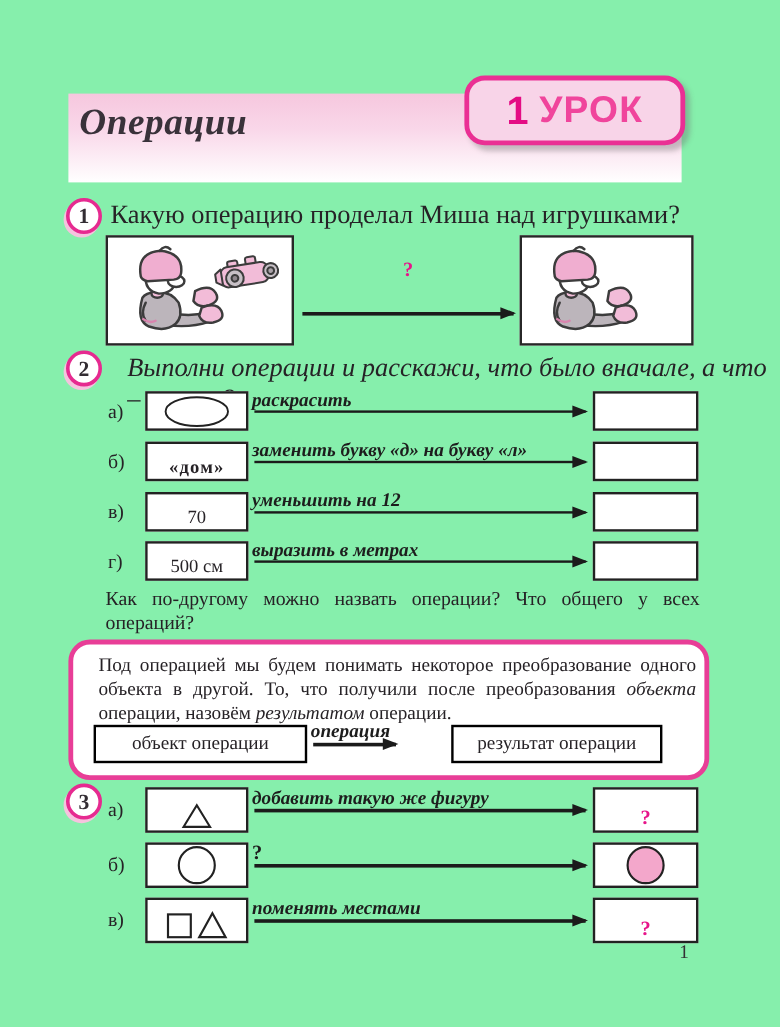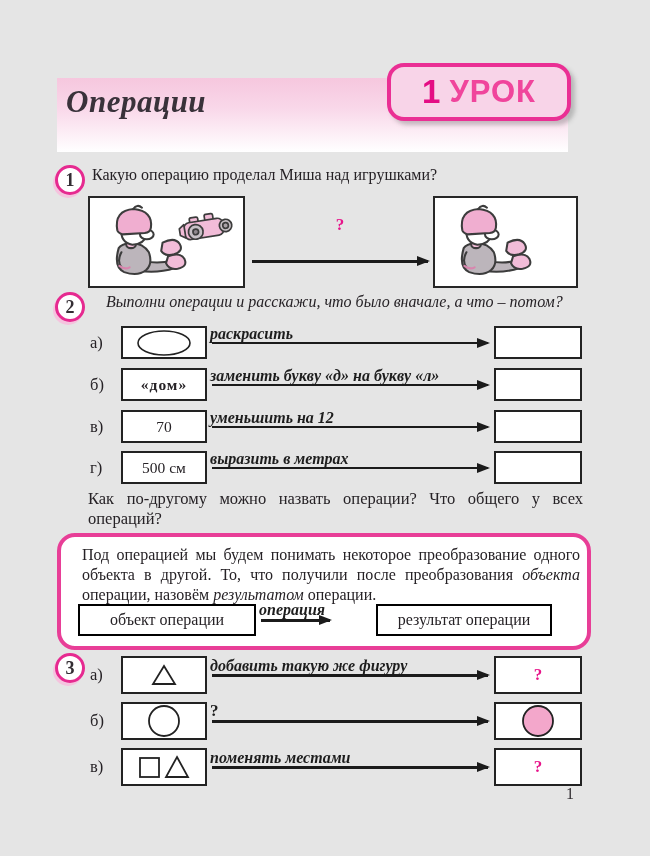--- a/index.html
+++ b/index.html
@@ -1,54 +1,54 @@
 <!DOCTYPE html>
 <html><head>
 <meta charset="utf-8">
 <style>
   html,body{margin:0;padding:0;background:#fff;}
-  .page{position:relative;width:650px;height:856px;background:#e5e5e5;overflow:hidden;
+  .page{position:relative;width:650px;height:856px;background:#86efac;overflow:hidden;
         font-family:"Liberation Serif",serif;color:#262226;}
 
   
   .title-band{position:absolute;left:57px;top:78px;width:511px;height:74px;
               background:linear-gradient(180deg,#f6c7de 0%,#f9d7e9 40%,#ffffff 100%);}
   .chapter-title{position:absolute;left:66px;top:84px;font-style:italic;font-weight:bold;
                  font-size:31px;color:#39323a;letter-spacing:.5px;}
   .lesson-badge{position:absolute;left:387px;top:63px;width:184px;height:58px;box-sizing:border-box;
                 background:#f8d4e8;border:4px solid #ea2f94;border-radius:17px;
                 display:flex;align-items:center;justify-content:center;gap:9px;
                 font-family:"Liberation Sans",sans-serif;
                 box-shadow:4px 4px 4px rgba(110,110,110,.38);}
   .badge-num{font-size:33px;font-weight:bold;color:#e40d84;}
   .badge-word{font-size:31px;font-weight:bold;color:#f0459c;letter-spacing:1px;}
 
   
   .task-circle{position:absolute;width:30px;height:30px;border-radius:50%;background:#fff;
                border:3px solid #e62a90;display:flex;align-items:center;justify-content:center;
                font-weight:bold;font-size:18px;color:#332d33;box-sizing:border-box;
                box-shadow:-2px 3px 0 #f5c3de;}
-  .task-text{position:absolute;font-size:16px;margin:0;}
+  .task-text{position:absolute;font-size:22px;margin:0;}
   .arrow{position:absolute;height:2.5px;background:#1b1b1b;}
   .arrow:after{content:"";position:absolute;right:-2px;top:50%;transform:translateY(-50%);
                width:0;height:0;border-left:13px solid #1b1b1b;
                border-top:5.5px solid transparent;border-bottom:5.5px solid transparent;}
   .q-mark{color:#e7148a;font-weight:bold;}
 
   
   .pic-box{position:absolute;border:2.5px solid #272727;background:#fff;box-sizing:border-box;}
   .ex1-arrow-wrap{position:absolute;left:252px;top:205px;width:176px;height:75px;}
   .ex1-arrow-wrap .q-mark{position:absolute;left:0;right:0;top:10px;text-align:center;font-size:17px;}
   .ex1-arrow-wrap .arrow{left:0;right:0;top:55px;}
 
   
   .op-row{position:absolute;left:90px;width:492px;display:flex;align-items:center;}
   .row-letter{width:31px;font-size:16.5px;flex:0 0 31px;}
   .src-box,.res-box{height:100%;border:2px solid #222;box-sizing:border-box;background:#fff;
-                    display:flex;align-items:center;justify-content:center;}
+                    display:flex;align-items:flex-end;justify-content:center;}
   .src-box{width:86px;flex:0 0 86px;}
   .res-box{width:88px;flex:0 0 88px;}
   .arrow-wrap{flex:1;position:relative;height:100%;margin:0 4px 0 3px;}
   .arrow-wrap .arrow{left:2px;right:2px;top:50%;margin-top:-1px;}
   .op-label{position:absolute;left:0;right:0;bottom:16px;text-align:left;white-space:nowrap;
             font-style:italic;font-weight:bold;font-size:16px;color:#1d1d1d;}
   .op-label.q{bottom:14px;font-style:normal;font-size:17px;}
   .src-text{font-size:15.5px;}
   .src-text.bold{font-weight:bold;letter-spacing:1px;}
   .res-q{font-size:17px;}

